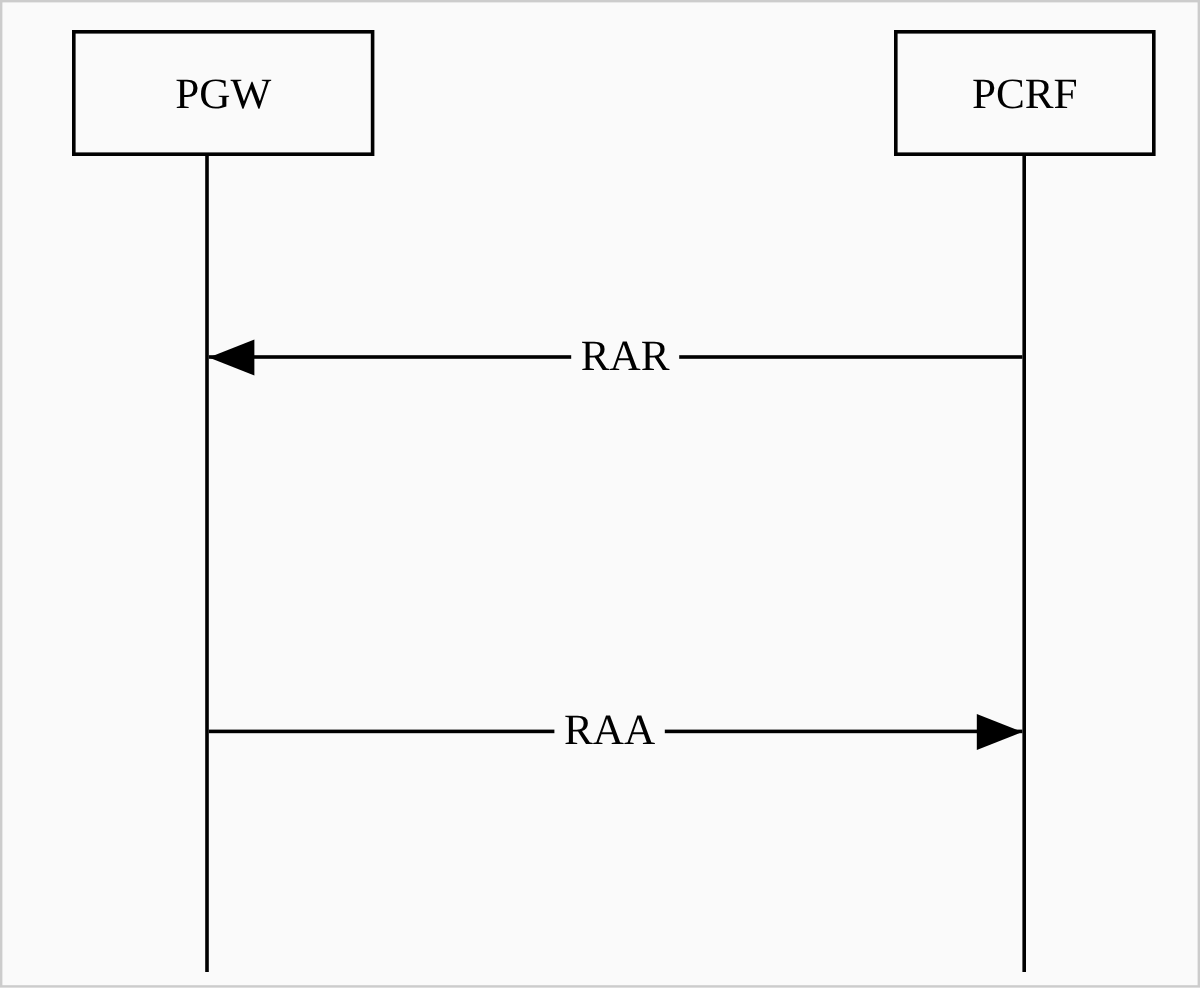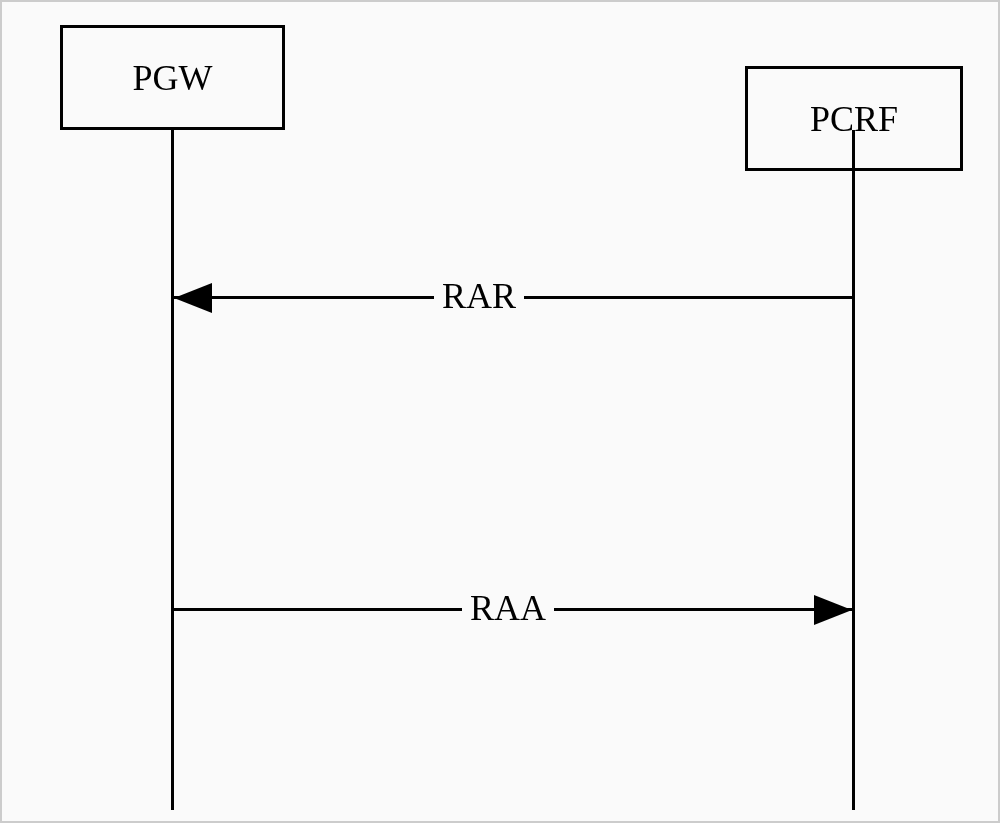--- a/index.html
+++ b/index.html
@@ -19,29 +19,28 @@
       border: 3px solid #000;
       background: #fafafa;
       display: flex;
       align-items: center;
       justify-content: center;
       font-size: 36px;
     }
     .participant-pgw {
       left: 60px;
       top: 25px;
-      width: 225px;
+      width: 252px;
       height: 105px;
     }
     .participant-pcrf {
       left: 745px;
       top: 25px;
       width: 218px;
       height: 105px;
-      margin-top: 41px;
     }
     .lifeline {
       position: absolute;
       width: 3px;
       background: #000;
       top: 130px;
       height: 680px;
     }
     .lifeline-pgw {
       left: 171px;
@@ -89,21 +88,21 @@
       left: 814px;
     }
     .message-label {
       position: absolute;
       font-size: 36px;
       background: #fafafa;
       padding: 0 8px;
     }
     .label-rar {
       top: 275px;
-      left: 434px;
+      left: 476px;
     }
     .label-raa {
       top: 587px;
       left: 462px;
       font-family: Liberation Serif, serif;
     }
     .border-frame {
       position: absolute;
       left: 0;
       top: 0;

